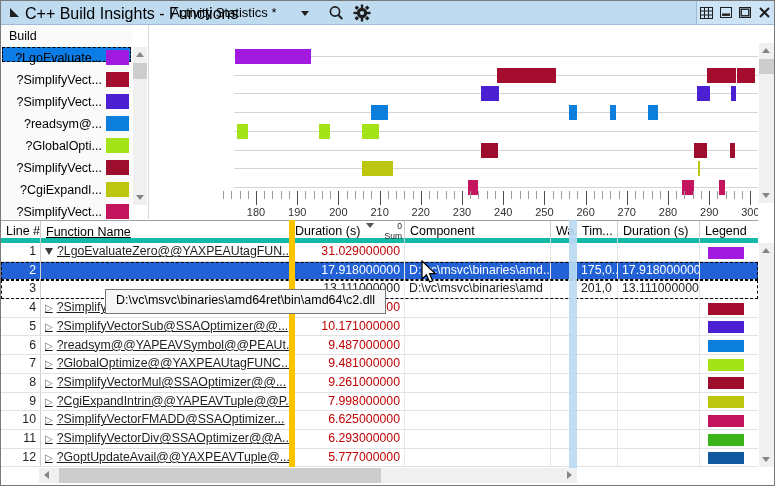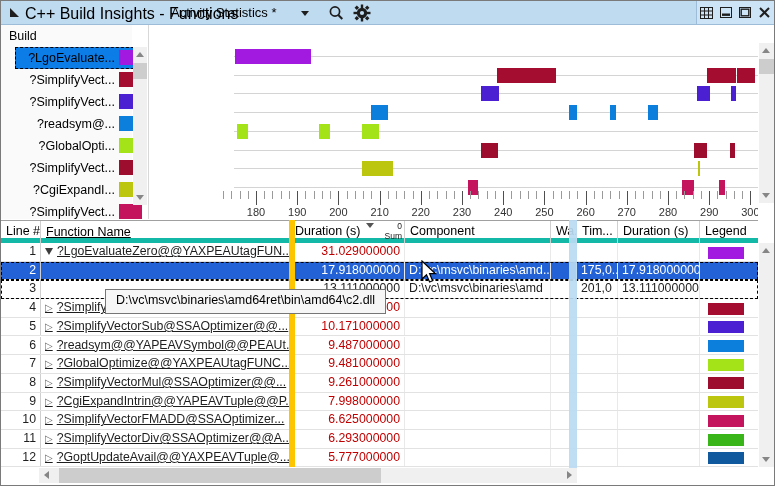--- a/index.html
+++ b/index.html
@@ -21,21 +21,21 @@
     border-left:4px solid transparent; border-right:4px solid transparent; border-top:5px solid #1e1e1e; }
   .tb-icon { position:absolute; top:3px; width:18px; height:18px; }
   #search-btn { left:326px; }
   #gear-btn { left:352px; }
   #win-buttons { position:absolute; right:0; top:0; width:78px; height:23px;
     background:#cde3f6; border-left:1px solid #9cbcd8; display:flex; align-items:center; justify-content:space-around; }
   .wb { width:16px; height:16px; display:flex; align-items:center; justify-content:center; }
   
   #series-panel { position:absolute; left:0; top:24px; width:131px; height:194px; background:#fafafa; }
   #series-header { position:absolute; left:8px; top:4px; font-size:12.5px; color:#000; }
-  .series-item { position:absolute; left:14px; width:129px; height:22px; }
+  .series-item { position:absolute; left:1px; width:129px; height:15px; }
   .series-item .lbl { position:absolute; left:0; top:0; width:100px; height:22px; line-height:22px;
     text-align:right; font-size:12.5px; color:#000; white-space:nowrap; overflow:hidden; }
   .series-item .sw { position:absolute; left:104px; top:3px; width:23px; height:15px; }
   .series-item.sel { background:#0c7ce6; outline:1px dashed #000; outline-offset:-1px; }
   
   .sb { position:absolute; background:#f0f0f0; }
   .sb .thumb { position:absolute; background:#cdcdcd; }
   .arr { position:absolute; width:0; height:0; }
   .arr.up    { border-left:4px solid transparent; border-right:4px solid transparent; border-bottom:5px solid #868686; }
   .arr.down  { border-left:4px solid transparent; border-right:4px solid transparent; border-top:5px solid #868686; }

